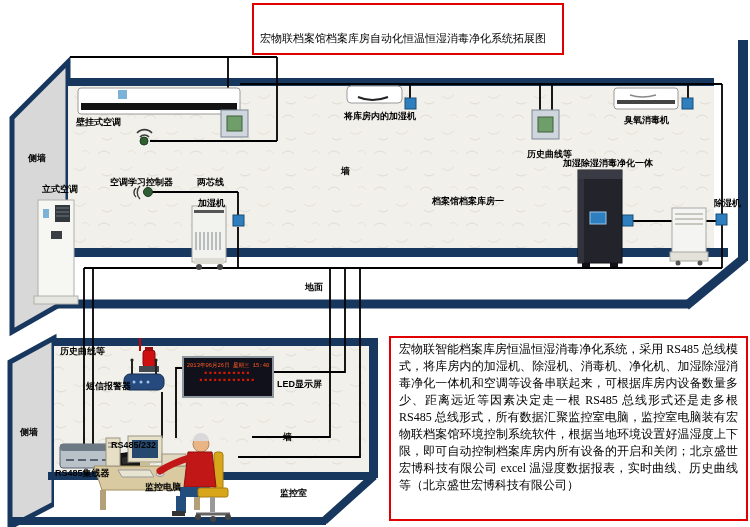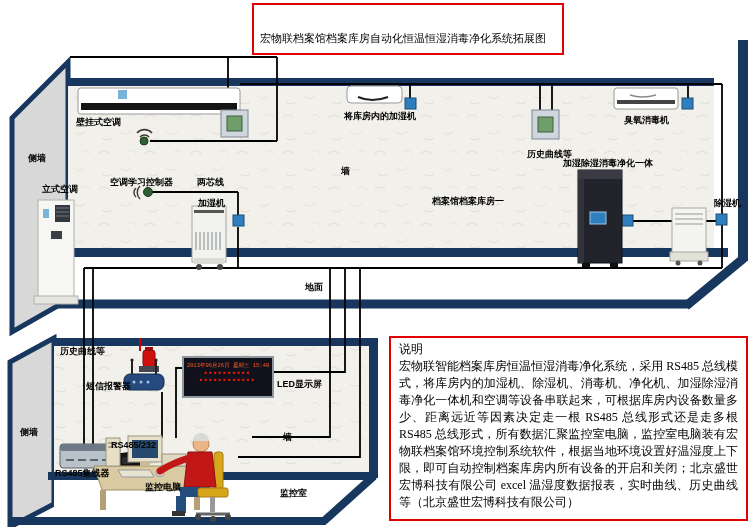--- a/index.html
+++ b/index.html
@@ -225,21 +225,20 @@
       <circle cx="213" cy="519" r="3" fill="#444"></circle>
       <circle cx="228" cy="517" r="3" fill="#444"></circle>
     </g>
   </svg>
 
   <div id="title-box" class="box-red">
     <div>宏物联档案馆档案库房自动化恒温恒湿消毒净化系统拓展图</div>
   </div>
 
   <div id="note-box" class="box-red">
-    <div>说明</div>
     <div class="note-body">宏物联智能档案库房恒温恒湿消毒净化系统，采用 RS485 总线模式，将库房内的加湿机、除湿机、消毒机、净化机、加湿除湿消毒净化一体机和空调等设备串联起来，可根据库房内设备数量多少、距离远近等因素决定走一根 RS485 总线形式还是走多根 RS485 总线形式，所有数据汇聚监控室电脑，监控室电脑装有宏物联档案馆环境控制系统软件，根据当地环境设置好温湿度上下限，即可自动控制档案库房内所有设备的开启和关闭；北京盛世宏博科技有限公司 excel 温湿度数据报表，实时曲线、历史曲线等（北京盛世宏博科技有限公司）</div>
   </div>
 
   <div id="led">
     <div class="led-l1">2013年06月26日 星期三 15:40</div>
     <div class="led-l2">■■■■■■■■■■</div>
     <div class="led-l3">■■■■■■■■■■■■</div>
   </div>
 
   <div class="lbl" style="left:28px;top:152px">侧墙</div>

